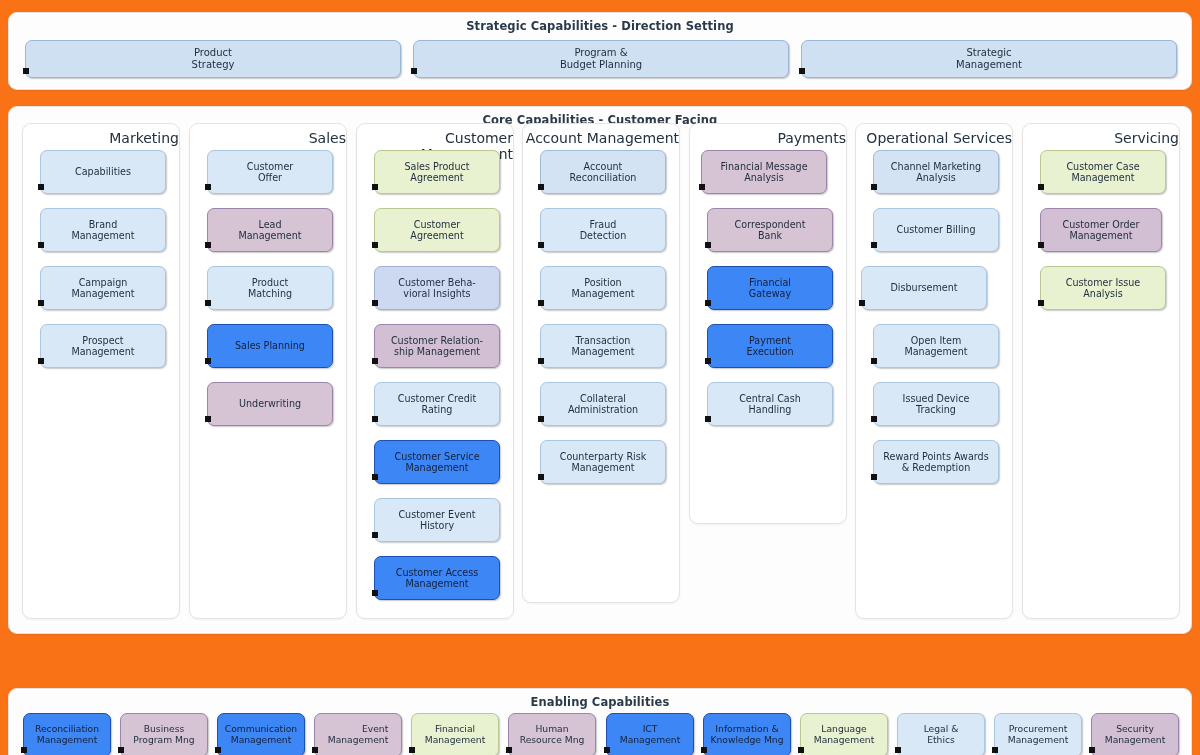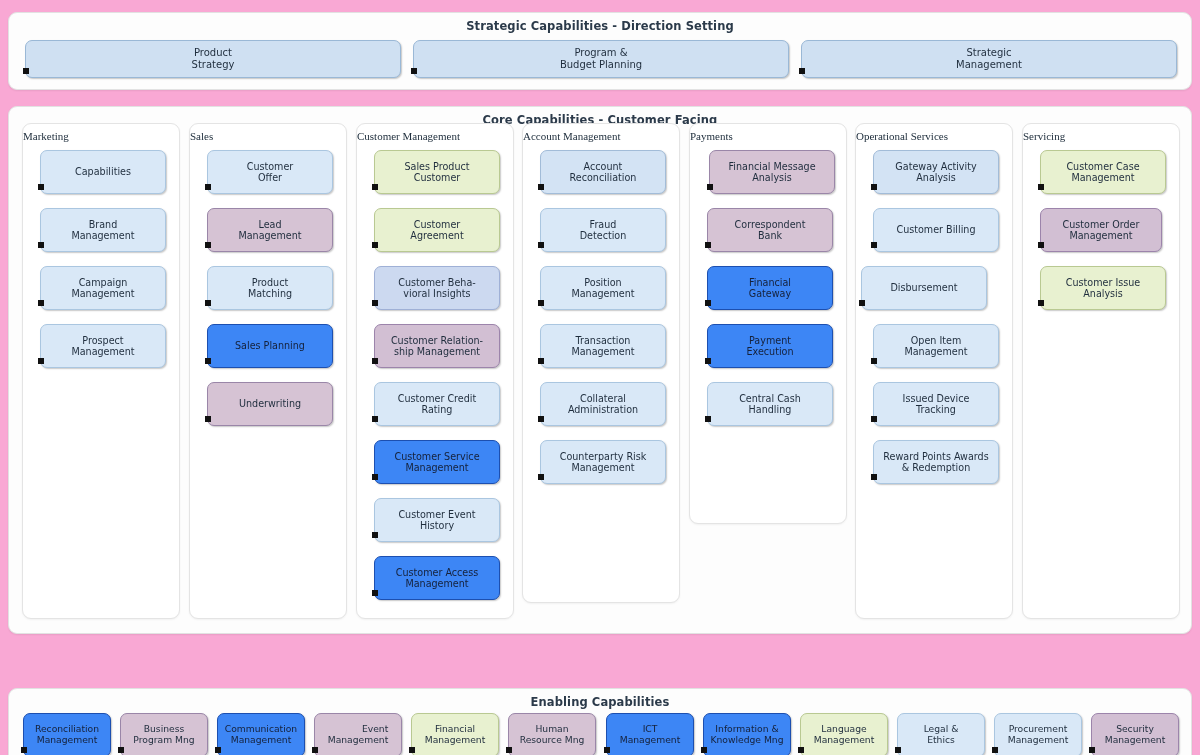--- a/index.html
+++ b/index.html
@@ -5,21 +5,21 @@
   * { box-sizing: border-box; }
   html, body {
     margin: 0; padding: 0;
     width: 1200px; height: 755px;
     background: #ffffff;
     font-family: "DejaVu Sans", "Liberation Sans", sans-serif;
   }
   #canvas {
     position: relative;
     width: 1200px; height: 755px;
-    background: #f9a8d4;
+    background: #f97316;
     overflow: hidden;
   }
 
   
   .band {
     position: absolute;
     background: #fdfdfd;
     border: 1px solid #e2e2e2;
     border-radius: 9px;
     box-shadow: 0 1px 2px rgba(0,0,0,0.07);
@@ -38,24 +38,23 @@
   .column {
     position: absolute;
     background: #ffffff;
     border: 1px solid #e4e4e4;
     border-radius: 9px;
     box-shadow: 0 1px 2px rgba(0,0,0,0.05);
   }
   .column-title {
     position: absolute;
     top: 6px; left: 0; right: 0;
-    text-align: left;
-    font-size: 11px;
+    text-align: right;
+    font-size: 14px;
     color: #22313f;
-    font-family: Liberation Serif, serif;
   }
 
   
   .card {
     position: absolute;
     border-radius: 7px;
     display: flex;
     align-items: center;
     justify-content: center;
     text-align: center;
@@ -123,21 +122,21 @@
         <div class="card c-purple" style="left: 17px; top: 84px; width: 126px; height: 44px;">Lead
 Management</div>
         <div class="card c-blue-pale" style="left: 17px; top: 142px; width: 126px; height: 44px;">Product
 Matching</div>
         <div class="card c-bright" style="left: 17px; top: 200px; width: 126px; height: 44px;">Sales Planning</div>
         <div class="card c-purple" style="left: 17px; top: 258px; width: 126px; height: 44px;">Underwriting</div>
       </div>
       <div class="column" style="left: 347px; top: 16px; width: 158px; height: 496px;">
         <div class="column-title">Customer Management</div>
         <div class="card c-green" style="left: 17px; top: 26px; width: 126px; height: 44px;">Sales Product
-Customer</div>
+Agreement</div>
         <div class="card c-green" style="left: 17px; top: 84px; width: 126px; height: 44px;">Customer
 Agreement</div>
         <div class="card c-blue-lav" style="left: 17px; top: 142px; width: 126px; height: 44px;">Customer Beha-
 vioral Insights</div>
         <div class="card c-purple-2" style="left: 17px; top: 200px; width: 126px; height: 44px;">Customer Relation-
 ship Management</div>
         <div class="card c-blue-pale" style="left: 17px; top: 258px; width: 126px; height: 44px;">Customer Credit
 Rating</div>
         <div class="card c-bright" style="left: 17px; top: 316px; width: 126px; height: 44px;">Customer Service
 Management</div>
@@ -156,34 +155,34 @@
 Management</div>
         <div class="card c-blue-pale" style="left: 17px; top: 200px; width: 126px; height: 44px;">Transaction
 Management</div>
         <div class="card c-blue-pale" style="left: 17px; top: 258px; width: 126px; height: 44px;">Collateral
 Administration</div>
         <div class="card c-blue-pale" style="left: 17px; top: 316px; width: 126px; height: 44px;">Counterparty Risk
 Management</div>
       </div>
       <div class="column" style="left: 680px; top: 16px; width: 158px; height: 401px;">
         <div class="column-title">Payments</div>
-        <div class="card c-purple" style="left: 19px; top: 26px; width: 126px; height: 44px;">Financial Message
+        <div class="card c-purple" style="left: 11px; top: 26px; width: 126px; height: 44px;">Financial Message
 Analysis</div>
         <div class="card c-purple" style="left: 17px; top: 84px; width: 126px; height: 44px;">Correspondent
 Bank</div>
         <div class="card c-bright" style="left: 17px; top: 142px; width: 126px; height: 44px;">Financial
 Gateway</div>
         <div class="card c-bright" style="left: 17px; top: 200px; width: 126px; height: 44px;">Payment
 Execution</div>
         <div class="card c-blue-pale" style="left: 17px; top: 258px; width: 126px; height: 44px;">Central Cash
 Handling</div>
       </div>
       <div class="column" style="left: 846px; top: 16px; width: 158px; height: 496px;">
         <div class="column-title">Operational Services</div>
-        <div class="card c-blue-2" style="left: 17px; top: 26px; width: 126px; height: 44px;">Gateway Activity
+        <div class="card c-blue-2" style="left: 17px; top: 26px; width: 126px; height: 44px;">Channel Marketing
 Analysis</div>
         <div class="card c-blue-pale" style="left: 17px; top: 84px; width: 126px; height: 44px;">Customer Billing</div>
         <div class="card c-blue-pale" style="left: 5px; top: 142px; width: 126px; height: 44px;">Disbursement</div>
         <div class="card c-blue-pale" style="left: 17px; top: 200px; width: 126px; height: 44px;">Open Item
 Management</div>
         <div class="card c-blue-pale" style="left: 17px; top: 258px; width: 126px; height: 44px;">Issued Device
 Tracking</div>
         <div class="card c-blue-pale" style="left: 17px; top: 316px; width: 126px; height: 44px;">Reward Points Awards
 &amp; Redemption</div>
       </div>

